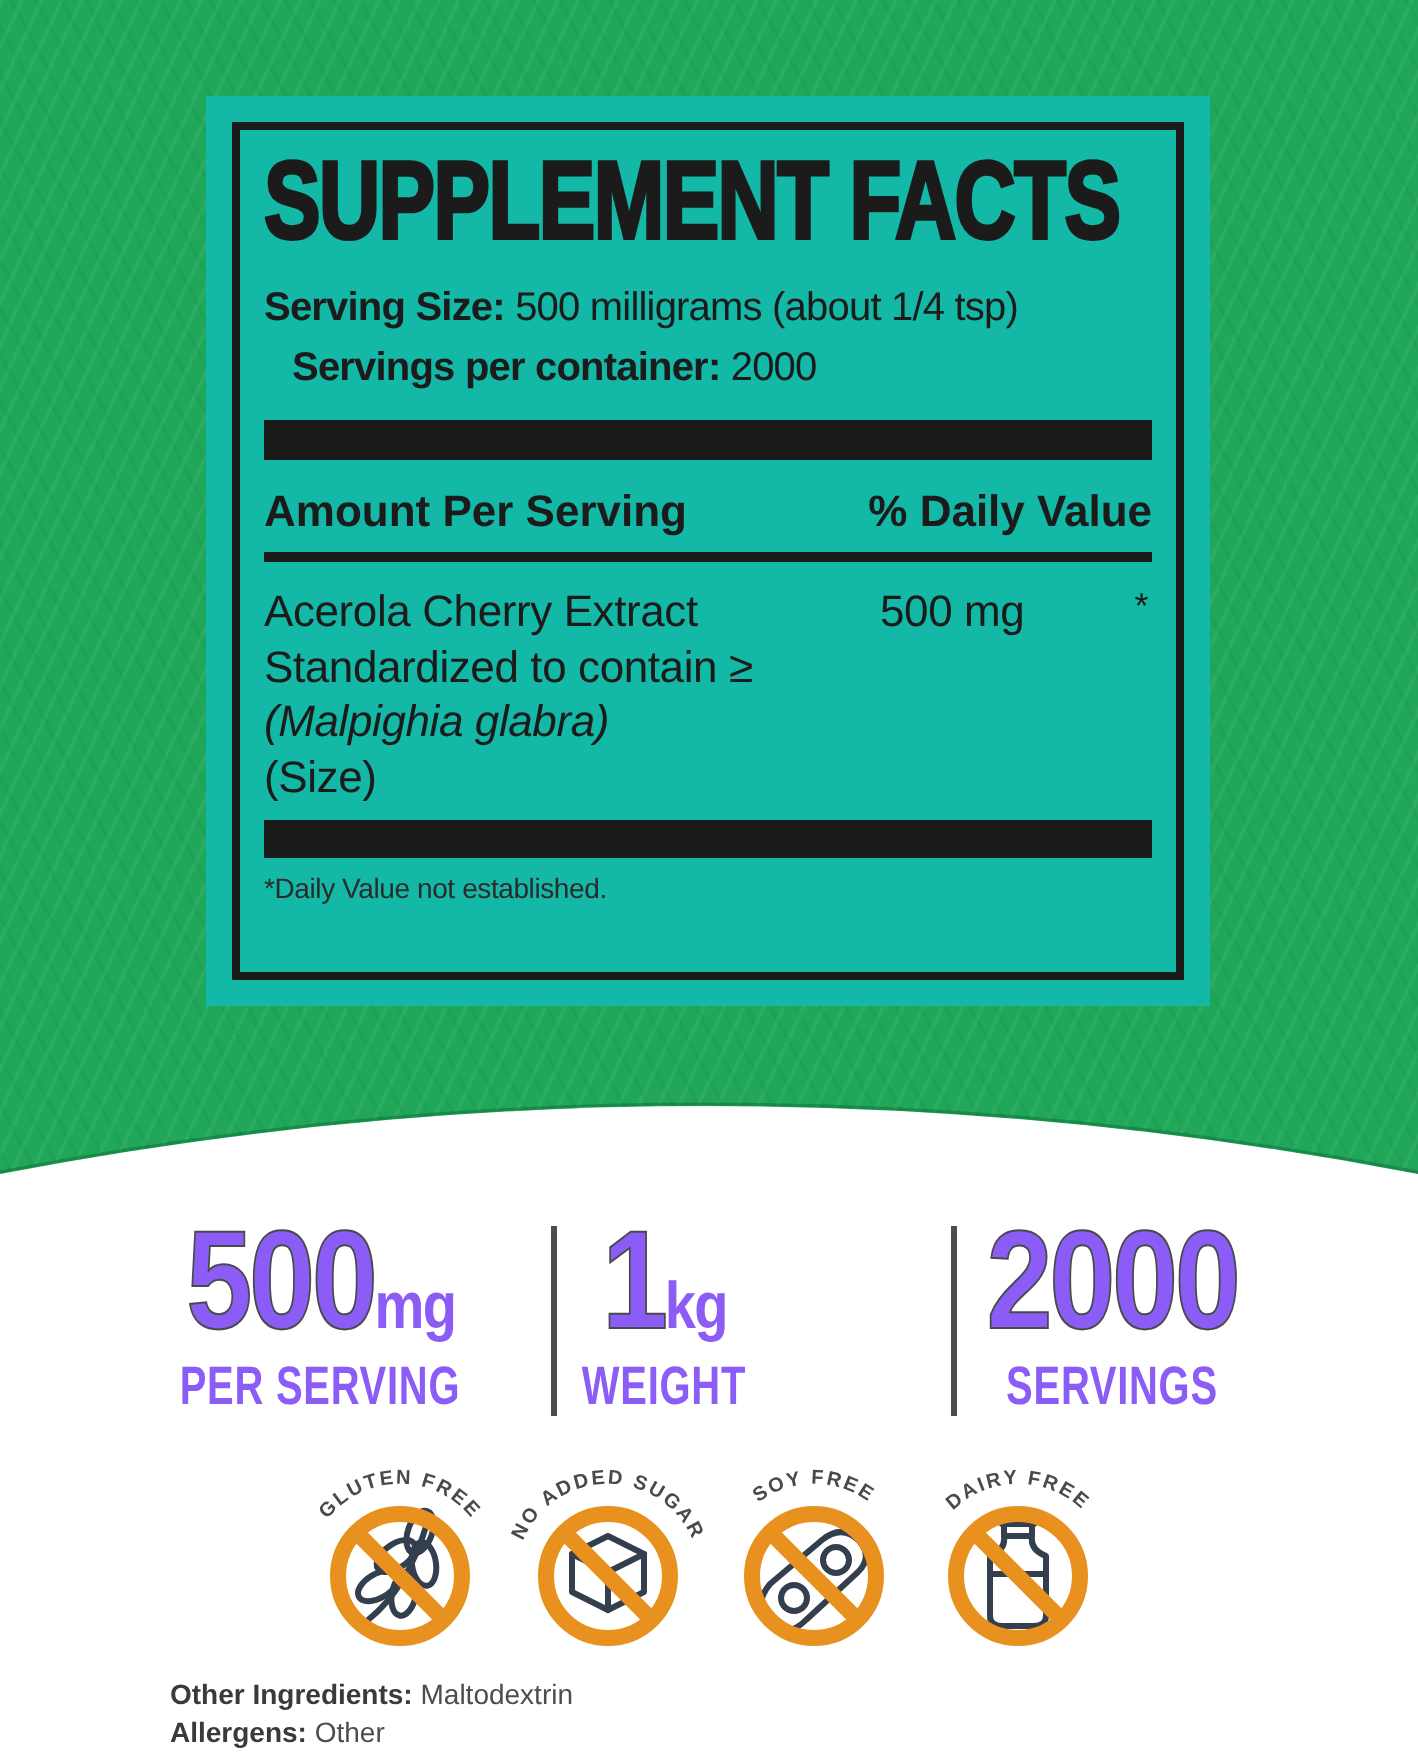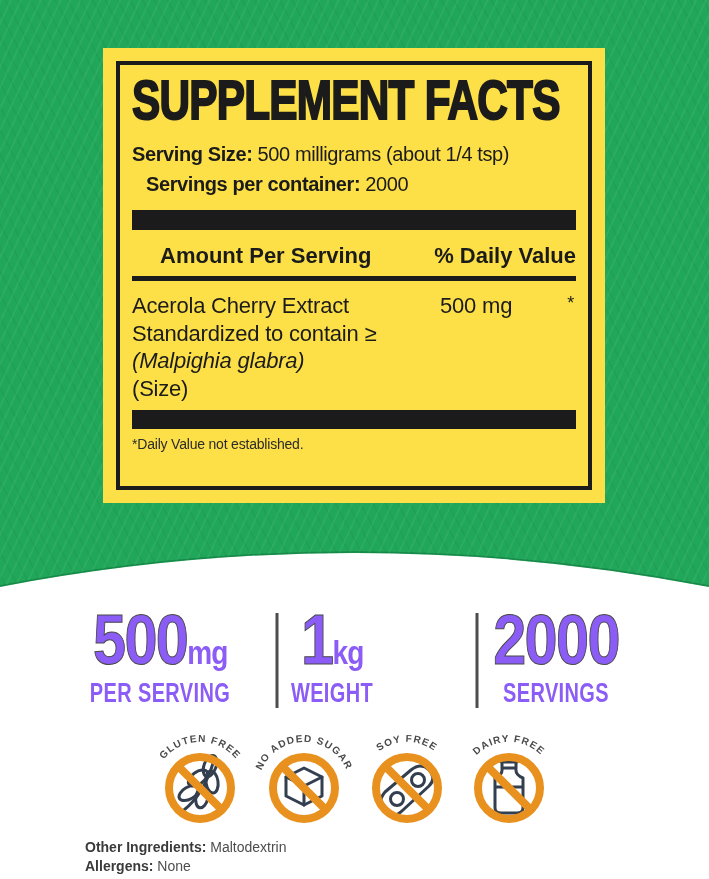--- a/index.html
+++ b/index.html
@@ -15,38 +15,38 @@
     background:
       repeating-linear-gradient(115deg, rgba(255,255,255,0.055) 0 2px, rgba(255,255,255,0) 2px 9px),
       repeating-linear-gradient(62deg, rgba(0,40,20,0.045) 0 2px, rgba(0,40,20,0) 2px 11px),
       #20a75a;
   }
   .curve-svg { position:absolute; left:0; top:530px; width:709px; height:71px; display:block; }
 
   
   .label-card {
     position:absolute; left:103px; top:48px; width:502px; height:455px;
-    background:#fde047;
+    background:#14b8a6;
   }
   .label-border {
     position:absolute; left:13px; top:13px; right:13px; bottom:13px;
     border:4px solid #1b1b1b; padding:0 12px; overflow:hidden;
   }
   .sf-title {
     margin-top:8px; font-size:55px; line-height:1.0; font-weight:700;
     letter-spacing:-1px; color:#1b1b1b; white-space:nowrap;
     transform:scaleX(0.77); transform-origin:left center;
     -webkit-text-stroke:2px #1b1b1b;
   }
   .sf-line { margin-top:15px; font-size:20px; letter-spacing:-0.4px; color:#1b1b1b; white-space:nowrap; }
   .sf-line + .sf-line { margin-top:7px;margin-left:14px; }
   .sf-line b { font-weight:700; }
   .bar { height:20px; background:#1b1b1b; margin-top:14px; }
   .bar.thin { height:19px; margin-top:8px; }
-  .cols { display:flex; justify-content:space-between; margin-top:13px; font-size:22px; font-weight:700; color:#1b1b1b;margin-left:28px; }
+  .cols { display:flex; justify-content:space-between; margin-top:13px; font-size:22px; font-weight:700; color:#1b1b1b; }
   .rule { height:5px; background:#1b1b1b; margin-top:7px; }
   .ingredient { position:relative; margin-top:11px; font-size:22px; line-height:27.5px; color:#1b1b1b; letter-spacing:-0.2px; }
   .ing-amount { position:absolute; left:308px; top:0; }
   .ing-dv { position:absolute; right:2px; top:-2px; font-size:18px; }
   .footnote { margin-top:7px; font-size:14px; color:#2b2b2b; letter-spacing:-0.2px; }
 
   
   .stats { position:absolute; left:0; top:605px; width:709px; height:110px; color:#8b5cf6; }
   .stat { position:absolute; top:0; transform:translateX(-50%); text-align:center; white-space:nowrap; }
   .stat-value { display:inline-block; transform:scaleX(0.85); font-weight:700; line-height:1.0; }
@@ -176,16 +176,16 @@
     <text class="arc-label" text-anchor="middle"><textPath href="#arc3" startOffset="50%">DAIRY FREE</textPath></text>
     <g class="picto">
       <path d="M44,32 L60,32 M45,32 L45,38 L59,38 L59,32 M45,38 Q46,45 38,48 L38,78 Q38,83 44,83 L60,83 Q66,83 66,78 L66,48 Q58,45 59,38 M38,57 L66,57"></path>
     </g>
     <circle class="ring" cx="52" cy="58" r="31"></circle>
     <line class="slash" x1="27.6" y1="33.6" x2="76.4" y2="82.4"></line>
   </svg>
 
   <div class="footer">
     <div><b>Other Ingredients:</b><span> Maltodextrin</span></div>
-    <div><b>Allergens:</b><span> None</span></div>
+    <div><b>Allergens:</b><span> Other</span></div>
   </div>
 
 </div>
 
 </body></html>

